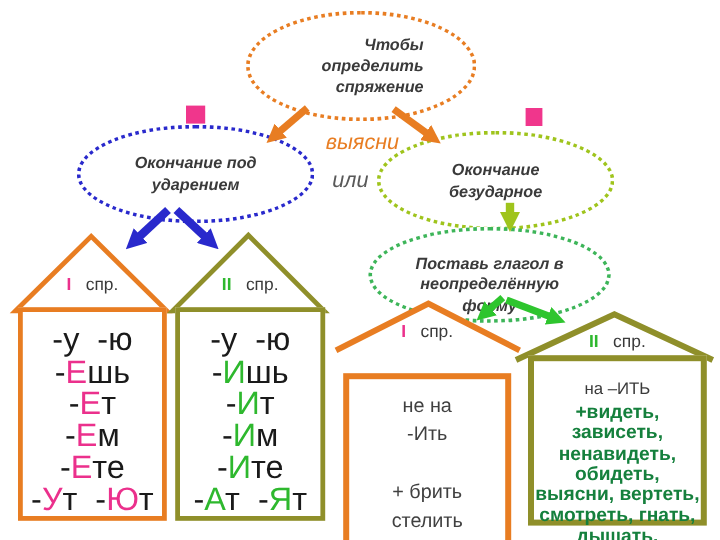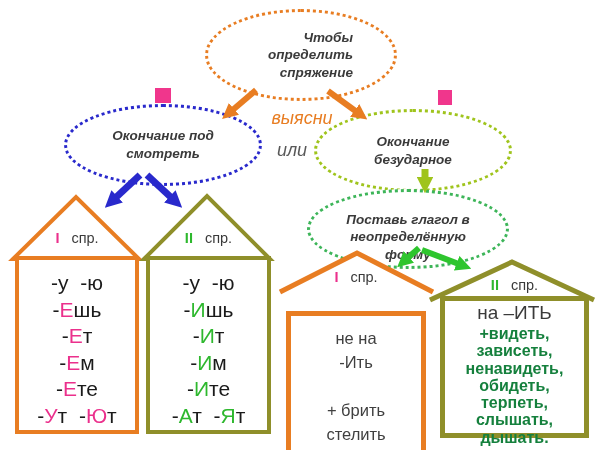--- a/index.html
+++ b/index.html
@@ -41,40 +41,40 @@
   .hb-olive{border:4px solid var(--olive,#8F8F2A);}
   .hb-orange-thick{border:5px solid var(--orange,#E87D22);margin-top:21px;}
   .hb-olive-thick{border:5px solid var(--olive,#8F8F2A);}
 
   .house-label{position:absolute;text-align:center;font-size:14.5px;color:#3a3a3a;}
   .house-label .lp{font-weight:700;}
   .lp-pink{color:var(--pink_letter,#EB308C);}
   .lp-green{color:var(--green_letter,#2EB82E);}
   .house-label .ls{margin-left:12px;}
 
-  .endings{padding-top:10px;font-size:21px;color:#1a1a1a;}
+  .endings{padding-top:10px;font-size:27px;color:#1a1a1a;}
   .ending-line{line-height:26.5px;white-space:pre;}
   .seg-k{color:#1a1a1a;}
   .seg-p{color:var(--pink_letter,#EB308C);}
   .seg-g{color:var(--green_letter,#2EB82E);}
 
   .h3-text{padding-top:10px;font-size:16.5px;line-height:24px;color:#404040;}
   .h3-text div{min-height:24px;}
-  .h4-title{padding-top:0;font-size:19px;line-height:24px;color:#3a3a3a;}
+  .h4-title{padding-top:10px;font-size:14px;line-height:24px;color:#3a3a3a;}
   .h4-list{font-size:16px;font-weight:700;line-height:17.3px;color:#15803d;}
 </style>
 </head>
 <body>
 
 <div class="ellipse bd-orange" style="left:205px;top:9px;width:186px;height:86px;text-align:right;">
   <div class="txt" style="width:104px;">Чтобы определить спряжение</div>
 </div>
 
 <div class="ellipse bd-blue" style="left:64px;top:104px;width:192px;height:76px;">
-  <div class="txt" style="width:140px;">Окончание под смотреть</div>
+  <div class="txt" style="width:140px;">Окончание под ударением</div>
 </div>
 
 <div class="ellipse bd-yg" style="left:314px;top:109px;width:192px;height:77px;">
   <div class="txt" style="width:112px;">Окончание безударное</div>
 </div>
 
 <div class="ellipse bd-green" style="left:307px;top:189px;width:196px;height:74px;">
   <div class="txt" style="width:152px;margin-top:16px;">Поставь глагол в неопределённую форму</div>
 </div>
 
@@ -159,16 +159,17 @@
 </div>
 
 <div class="house-label" style="left:440px;top:277px;width:149px;">
   <span class="lp lp-green">II</span><span class="ls">спр.</span>
 </div>
 <div class="house-body hb-olive-thick" style="left:440px;top:296px;width:149px;height:142px;">
   <div class="h4-title">на –ИТЬ</div>
   <div class="h4-list">
     <div>+видеть, зависеть,</div>
     <div>ненавидеть, обидеть,</div>
-    <div>терпеть, слышать,</div>
+    <div>выясни, вертеть,</div>
+    <div>смотреть, гнать,</div>
     <div>дышать.</div>
   </div>
 </div>
 
 </body></html>

